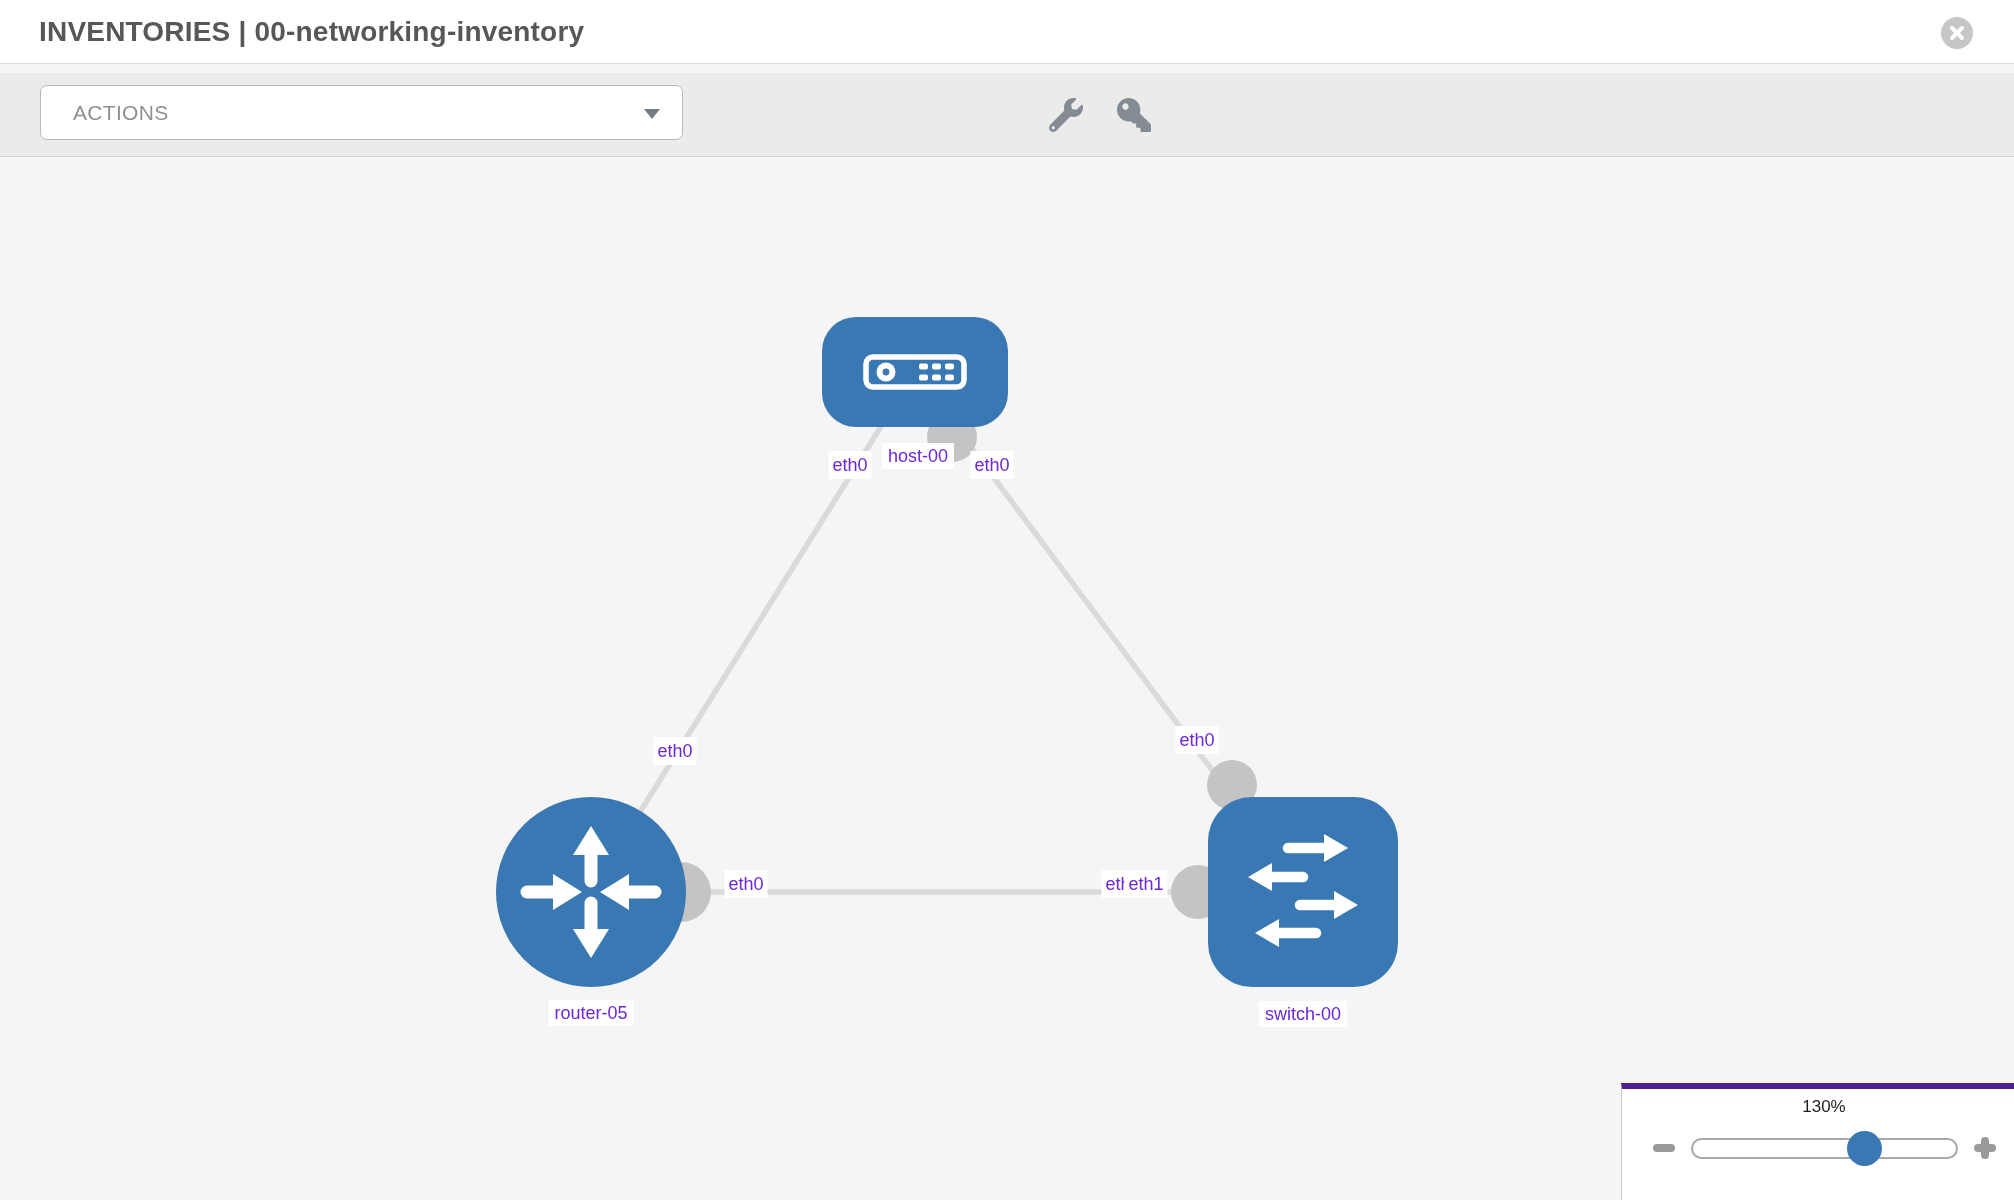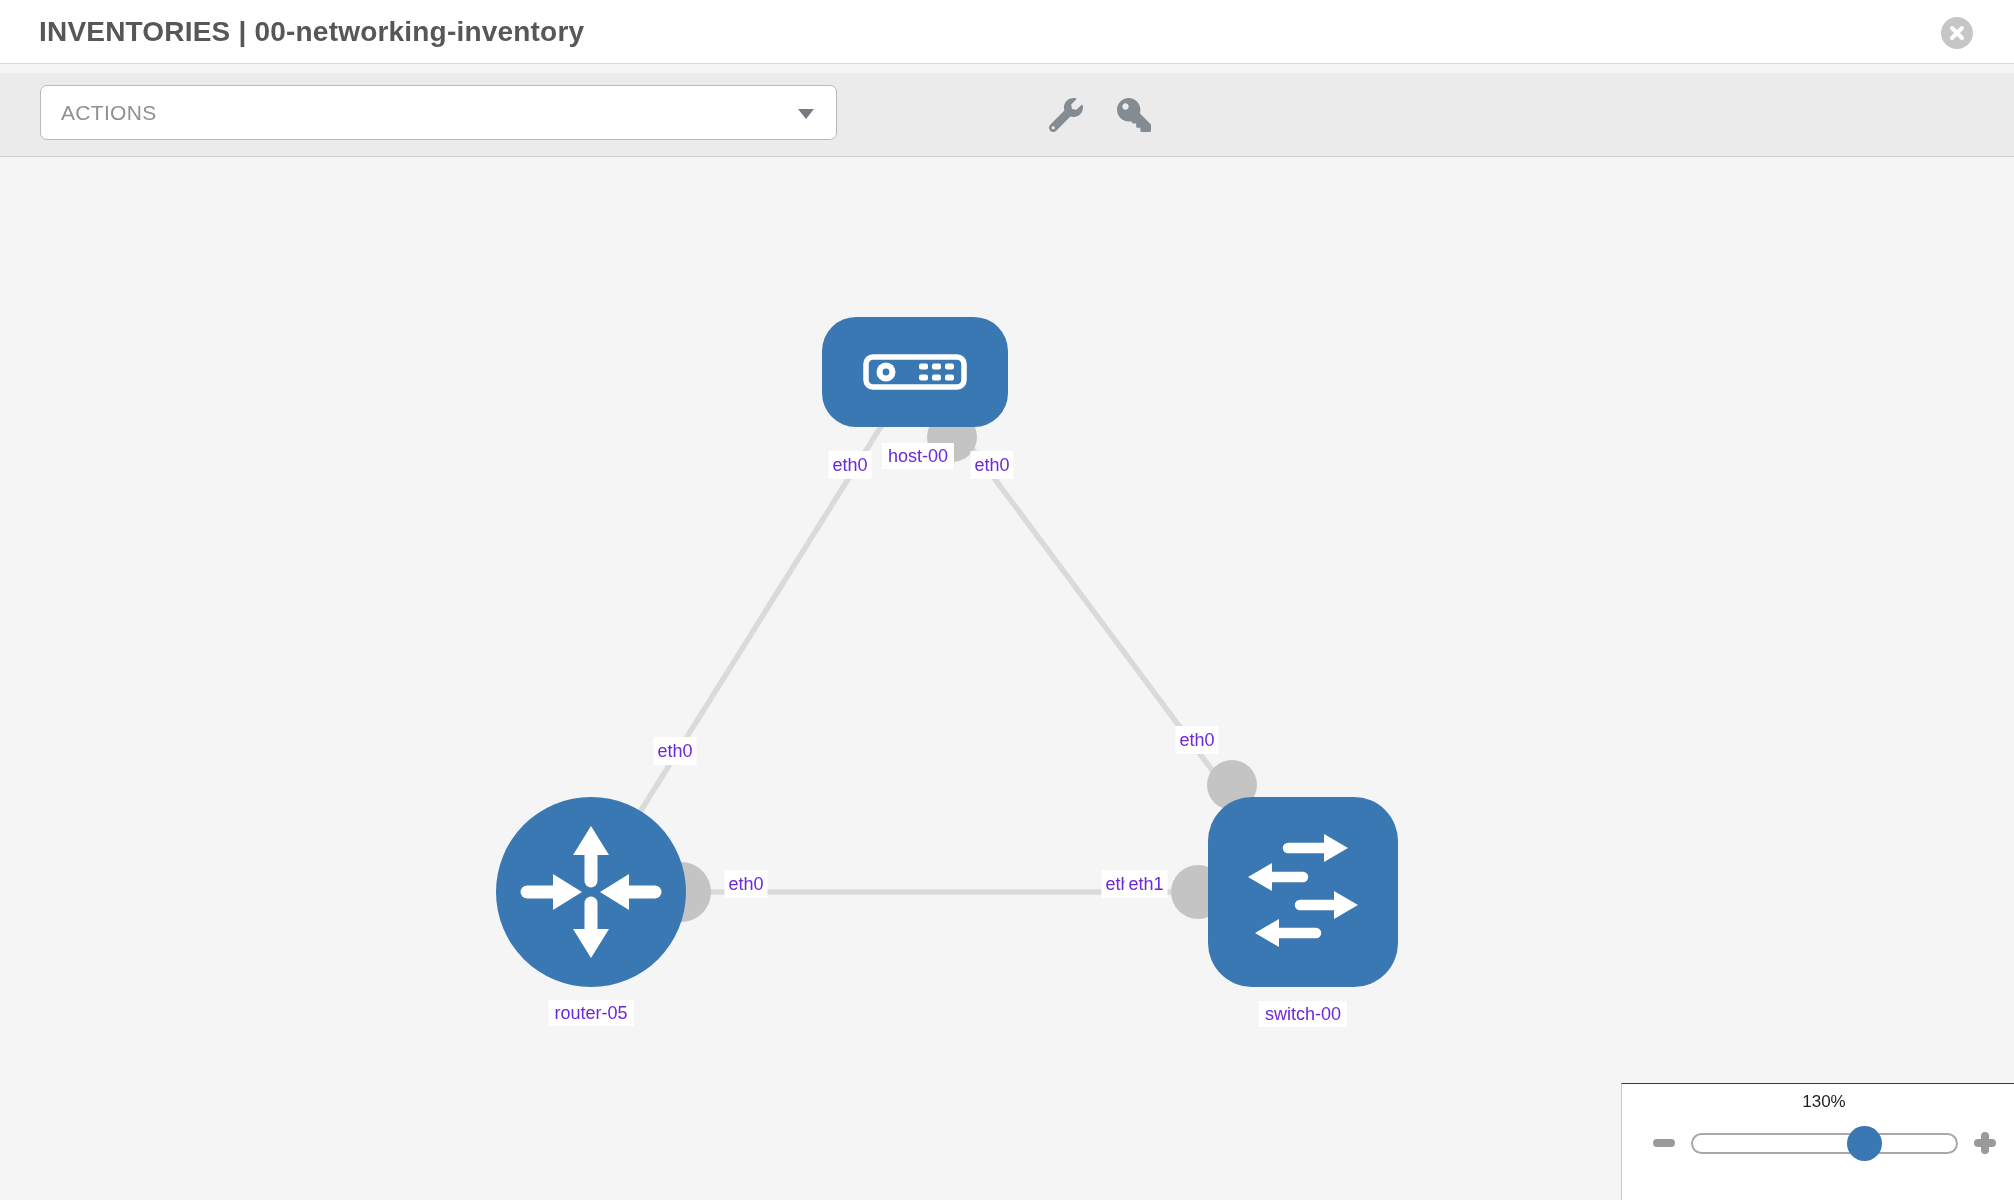--- a/index.html
+++ b/index.html
@@ -54,21 +54,21 @@
     font-size: 21px; color: #8f9091; letter-spacing: 0.3px;
   }
   .caret {
     position: absolute; right: 22px; top: 50%;
     margin-top: -4px;
     width: 0; height: 0;
     border-left: 8px solid transparent;
     border-right: 8px solid transparent;
     border-top: 10px solid #757b80;
   }
-  .actions-box { left: 40px; width: 797px; }
+  .actions-box { left: 40px; width: 643px; padding-left: 12px; }
   .search-box  { left: 1185px; width: 794px; }
   .tool-btn {
     position: absolute; top: 20px; width: 44px; height: 44px;
     display: flex; align-items: center; justify-content: center;
     cursor: pointer;
   }
   .tool-wrench { left: 1044px; }
   .tool-key    { left: 1112px; }
   .tool-btn svg { fill: #858b93; }
 
@@ -97,21 +97,21 @@
     white-space: nowrap;
   }
   .chip.iface { font-size: 18px; padding: 5px 4px; z-index: 3; }
   .chip.nodelabel { font-size: 18px; padding: 4px 6px; z-index: 4; }
 
   
   .zoom-panel {
     position: absolute; left: 1621px; top: 1083px;
     width: 393px; height: 117px;
     background: #ffffff;
-    border-top: 1px solid #4c1d95;
+    border-top: 6px solid #4c1d95;
     border-left: 1px solid #c9c9c9;
     z-index: 5;
   }
   .zoom-level {
     position: absolute; left: 202px; top: 8px;
     transform: translateX(-50%);
     font-size: 17px; color: #1f1f1f;
   }
   .zoom-minus {
     position: absolute; left: 31px; top: 55px;

